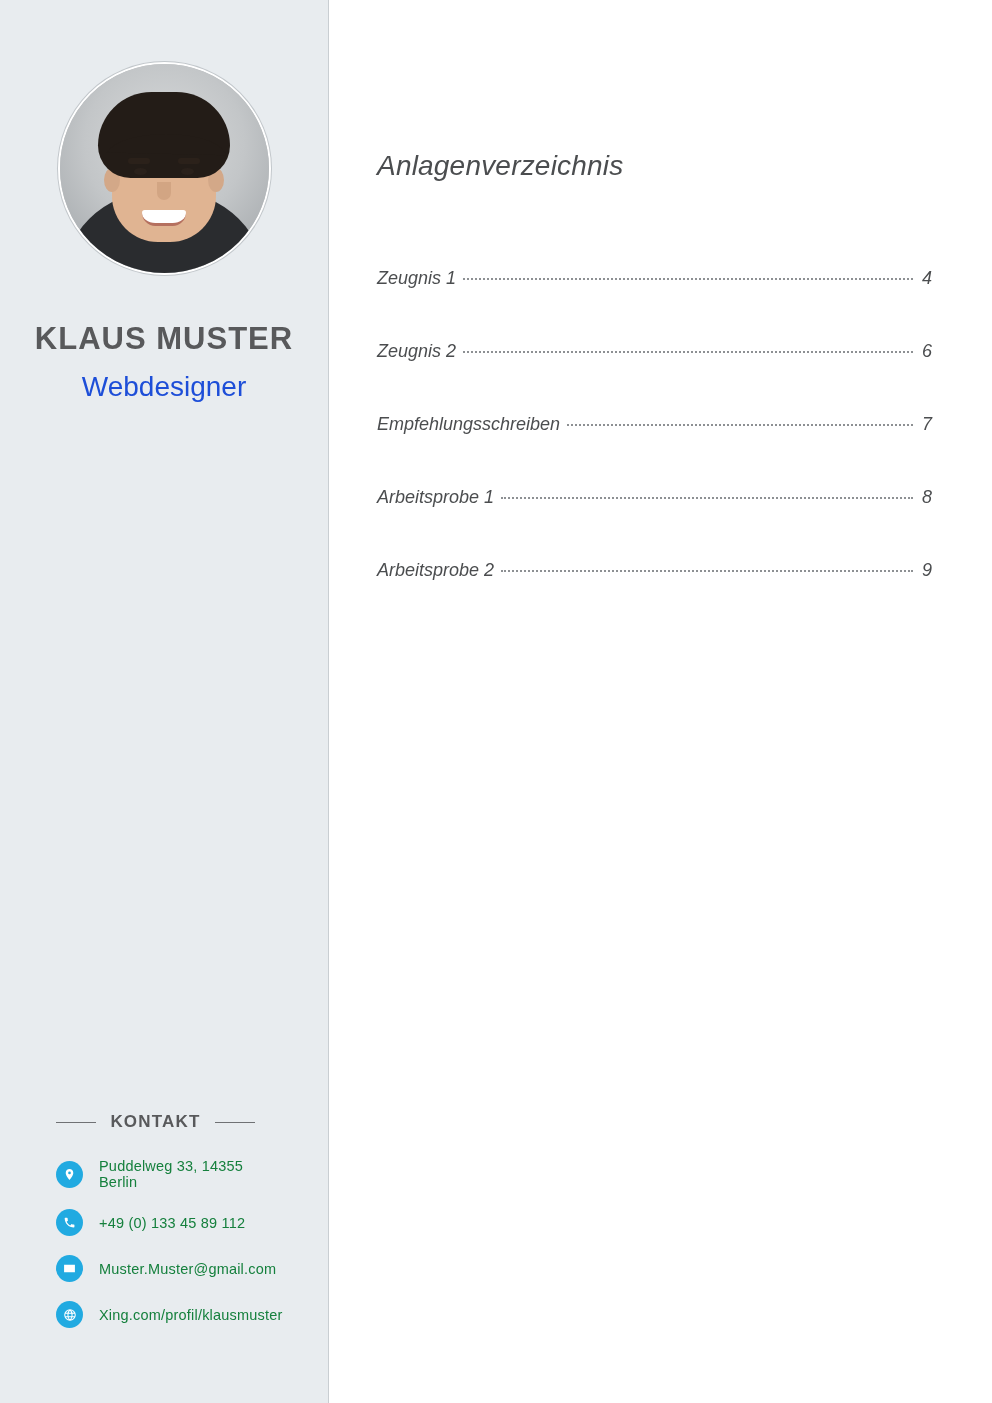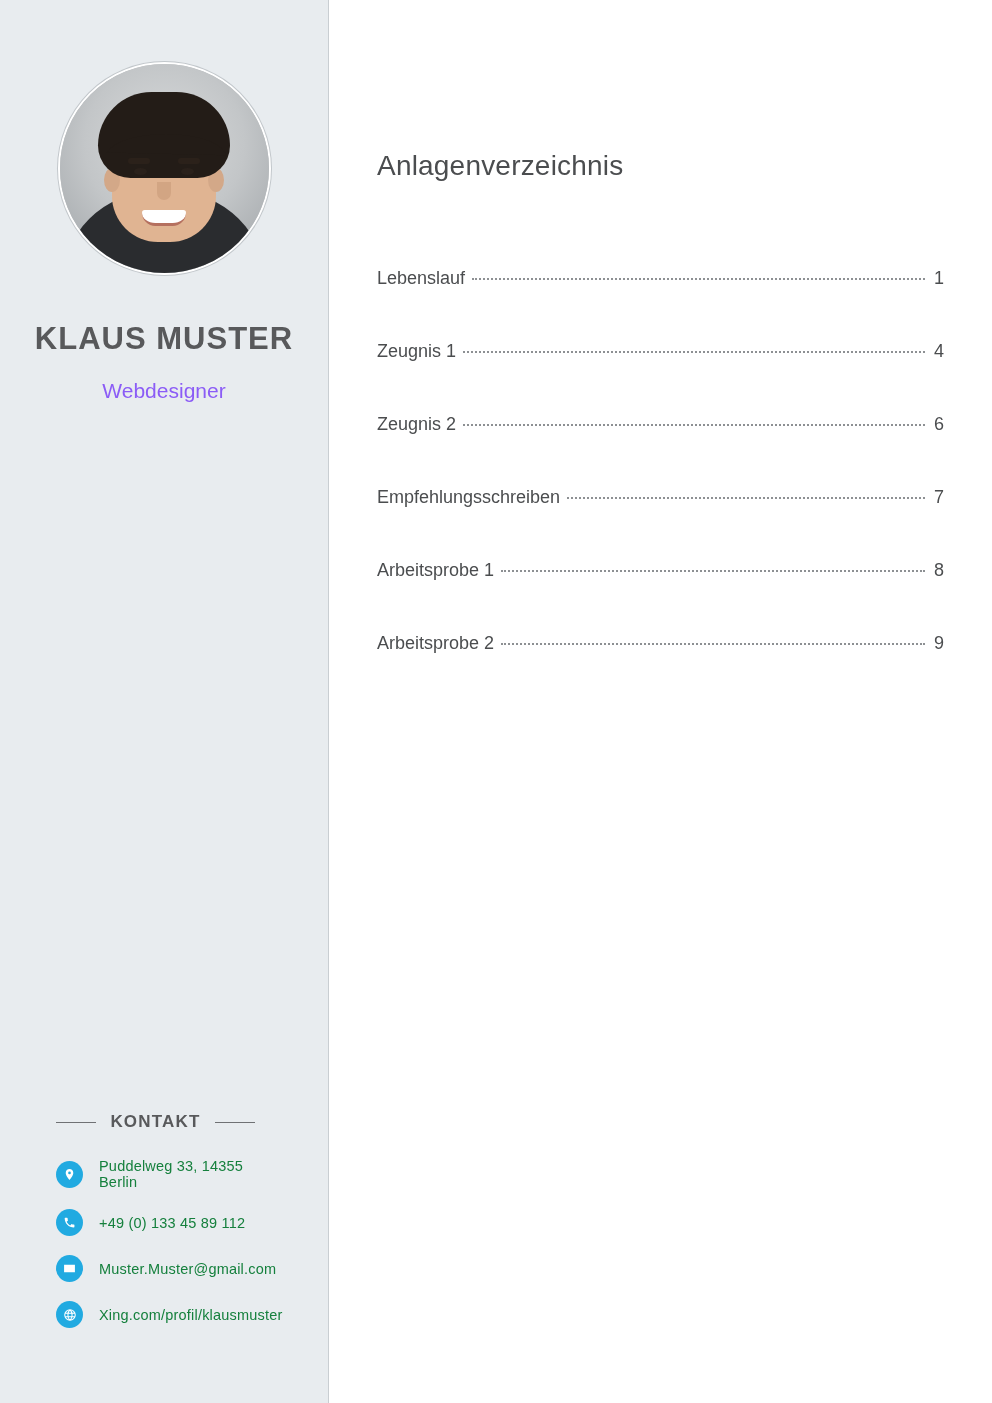--- a/index.html
+++ b/index.html
@@ -155,23 +155,23 @@
   .sb-name {
     margin-top: 46px;
     font-size: 31px;
     font-weight: bold;
     letter-spacing: 1px;
     color: #58595b;
     text-transform: uppercase;
     text-align: center;
   }
   .sb-role {
-    margin-top: 22px;
-    font-size: 21px;
-    color: #8b5cf6;
+    margin-top: 14px;
+    font-size: 28px;
+    color: #1d4ed8;
     text-align: center;
   }
 
   .contact-block {
     position: absolute;
     left: 0;
     right: 17px;
     bottom: 56px;
     padding: 0 56px;
   }
@@ -214,21 +214,22 @@
   .c-icon svg { display: block; }
   .c-text {
     font-size: 14.5px;
     color: #15803d;
     letter-spacing: 0.2px;
   }
 
   
   .main {
     flex: 1;
-    padding: 150px 48px 0 48px;
+    padding: 150px 60px 0 48px;
+    font-style: italic;
   }
   .doc-title {
     font-size: 28px;
     color: #4b4d4f;
     font-weight: normal;
     letter-spacing: 0.2px;
   }
   .toc {
     margin-top: 86px;
   }
@@ -326,25 +327,20 @@
         <span class="c-text">Xing.com/profil/klausmuster</span>
       </div>
     </div>
   </aside>
 
   <main class="main">
     <h1 class="doc-title">Anlagenverzeichnis</h1>
 
     <div class="toc">
 
-      <div class="toc-row">
-        <span class="toc-label">Lebenslauf</span>
-        <span class="toc-dots"></span>
-        <span class="toc-page">1</span>
-      </div>
 
 
       <div class="toc-row">
         <span class="toc-label">Zeugnis 1</span>
         <span class="toc-dots"></span>
         <span class="toc-page">4</span>
       </div>
 
       <div class="toc-row">
         <span class="toc-label">Zeugnis 2</span>

